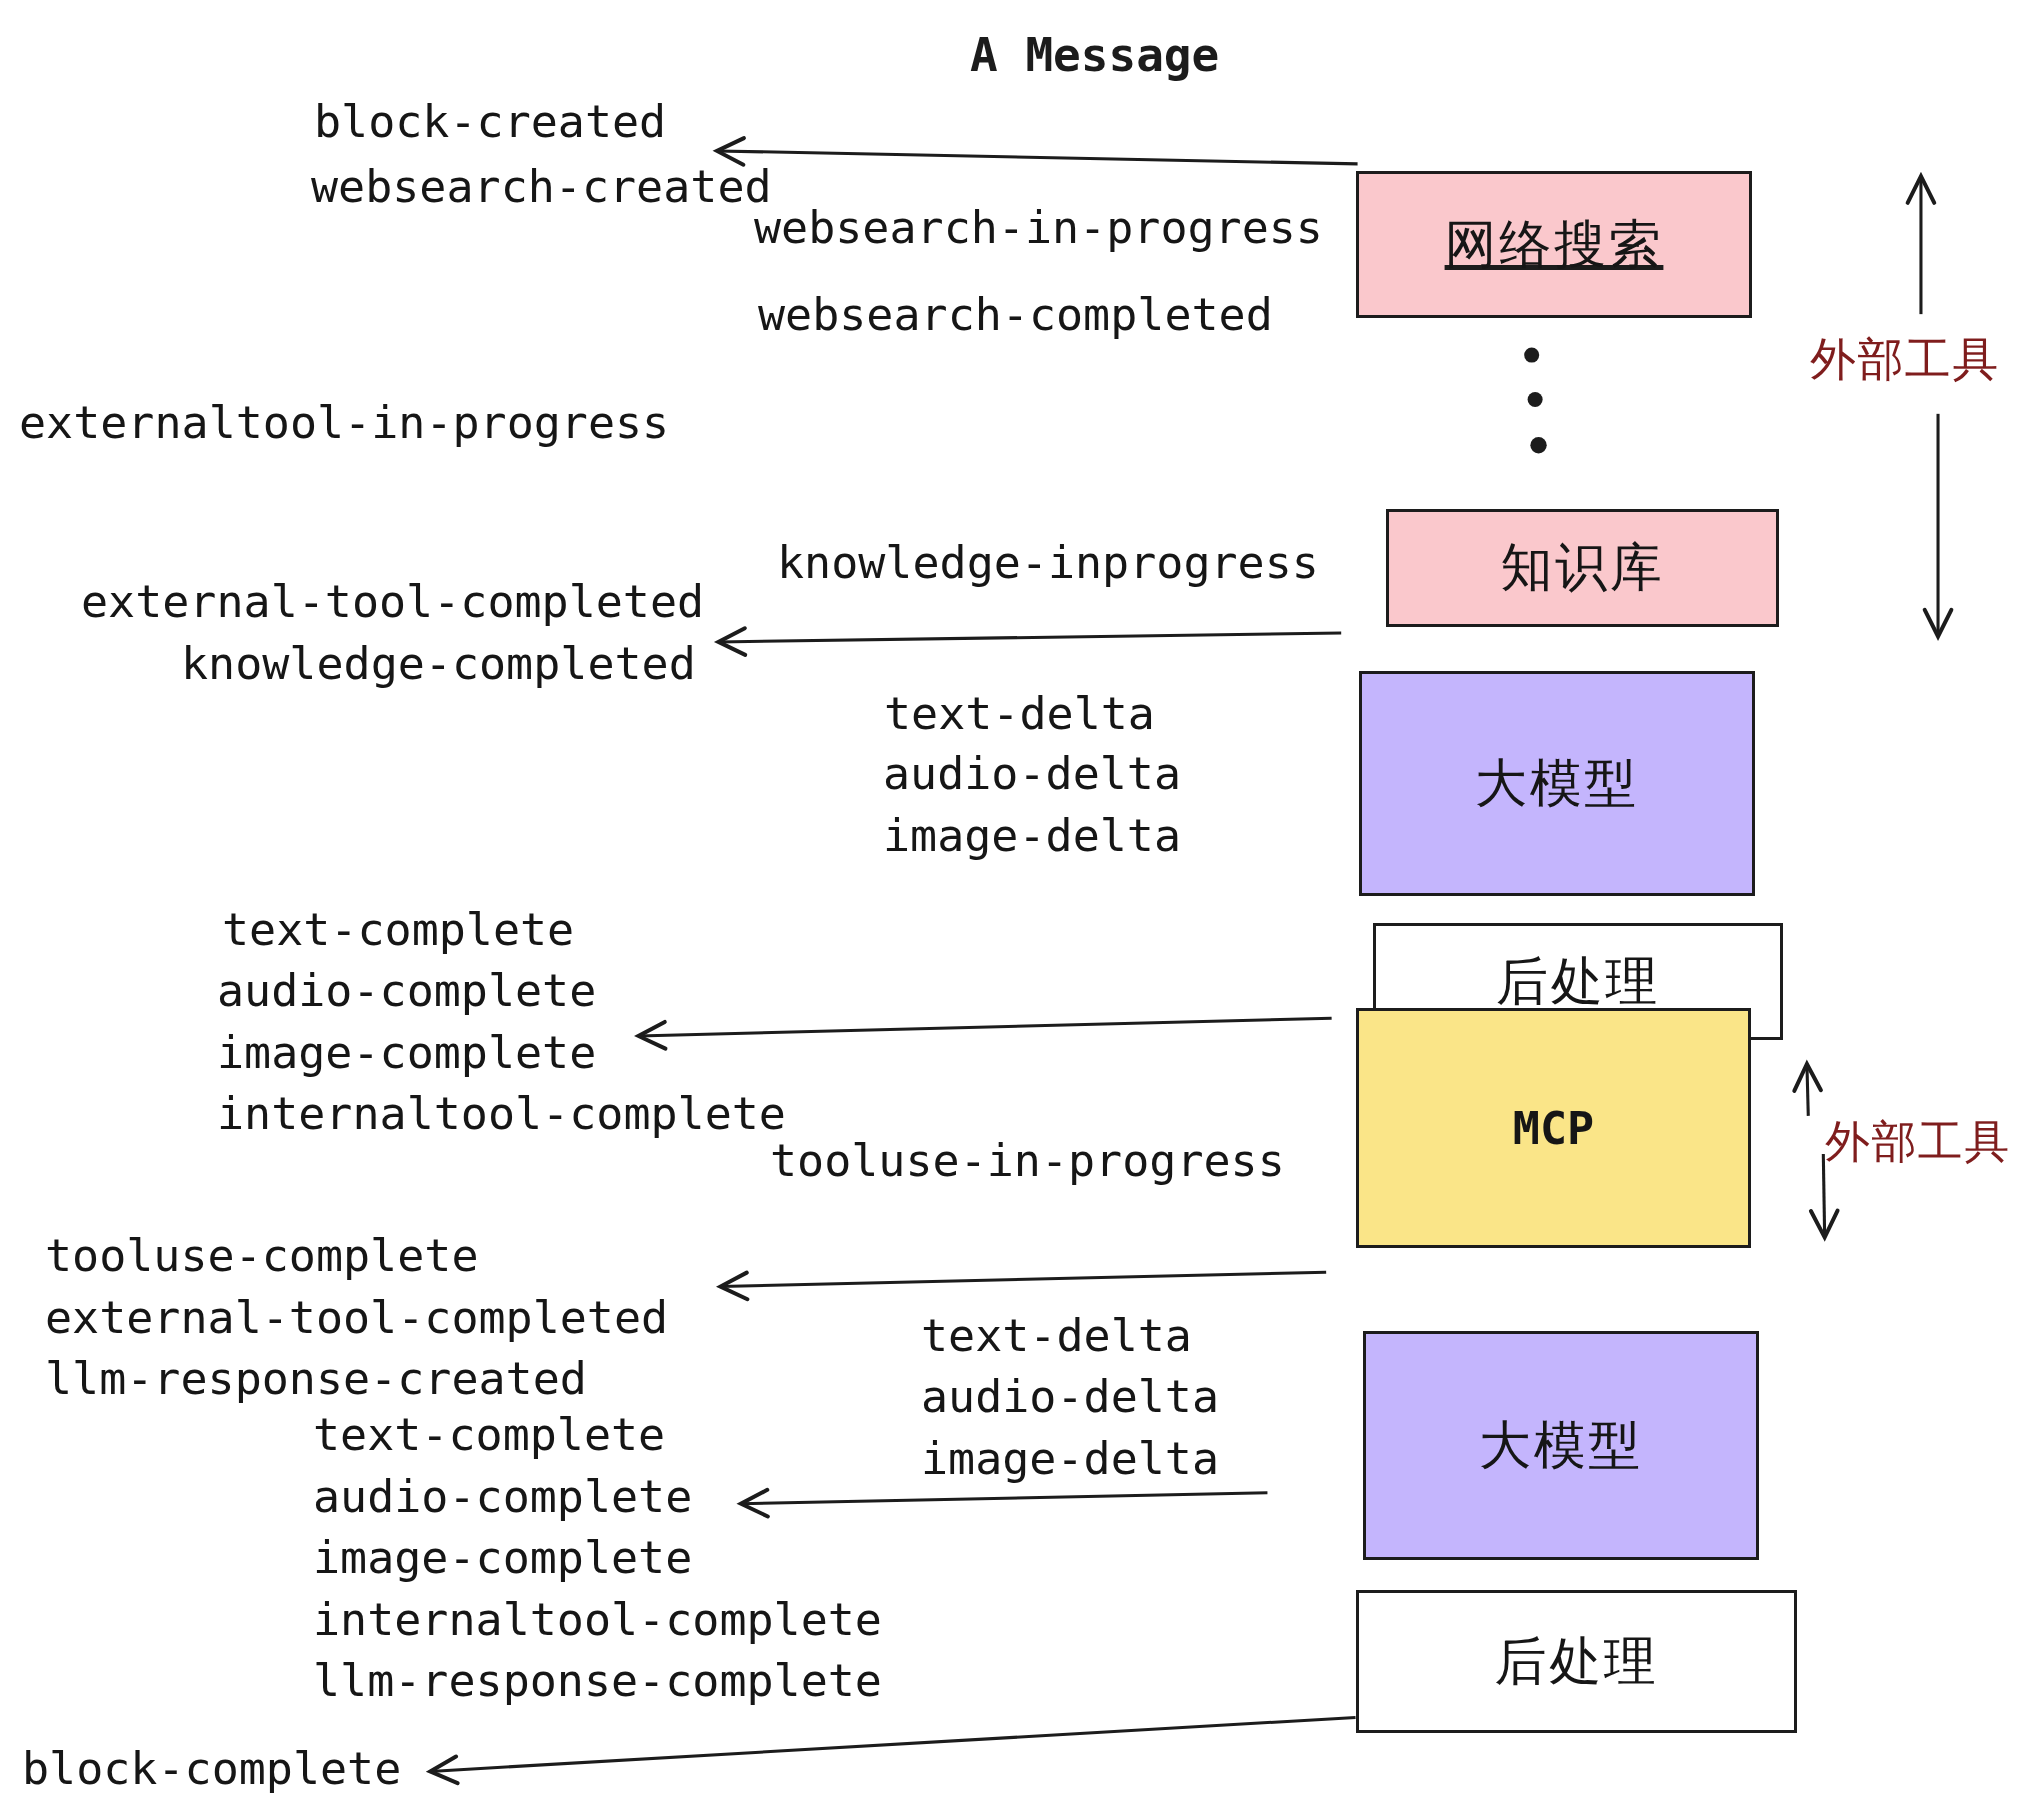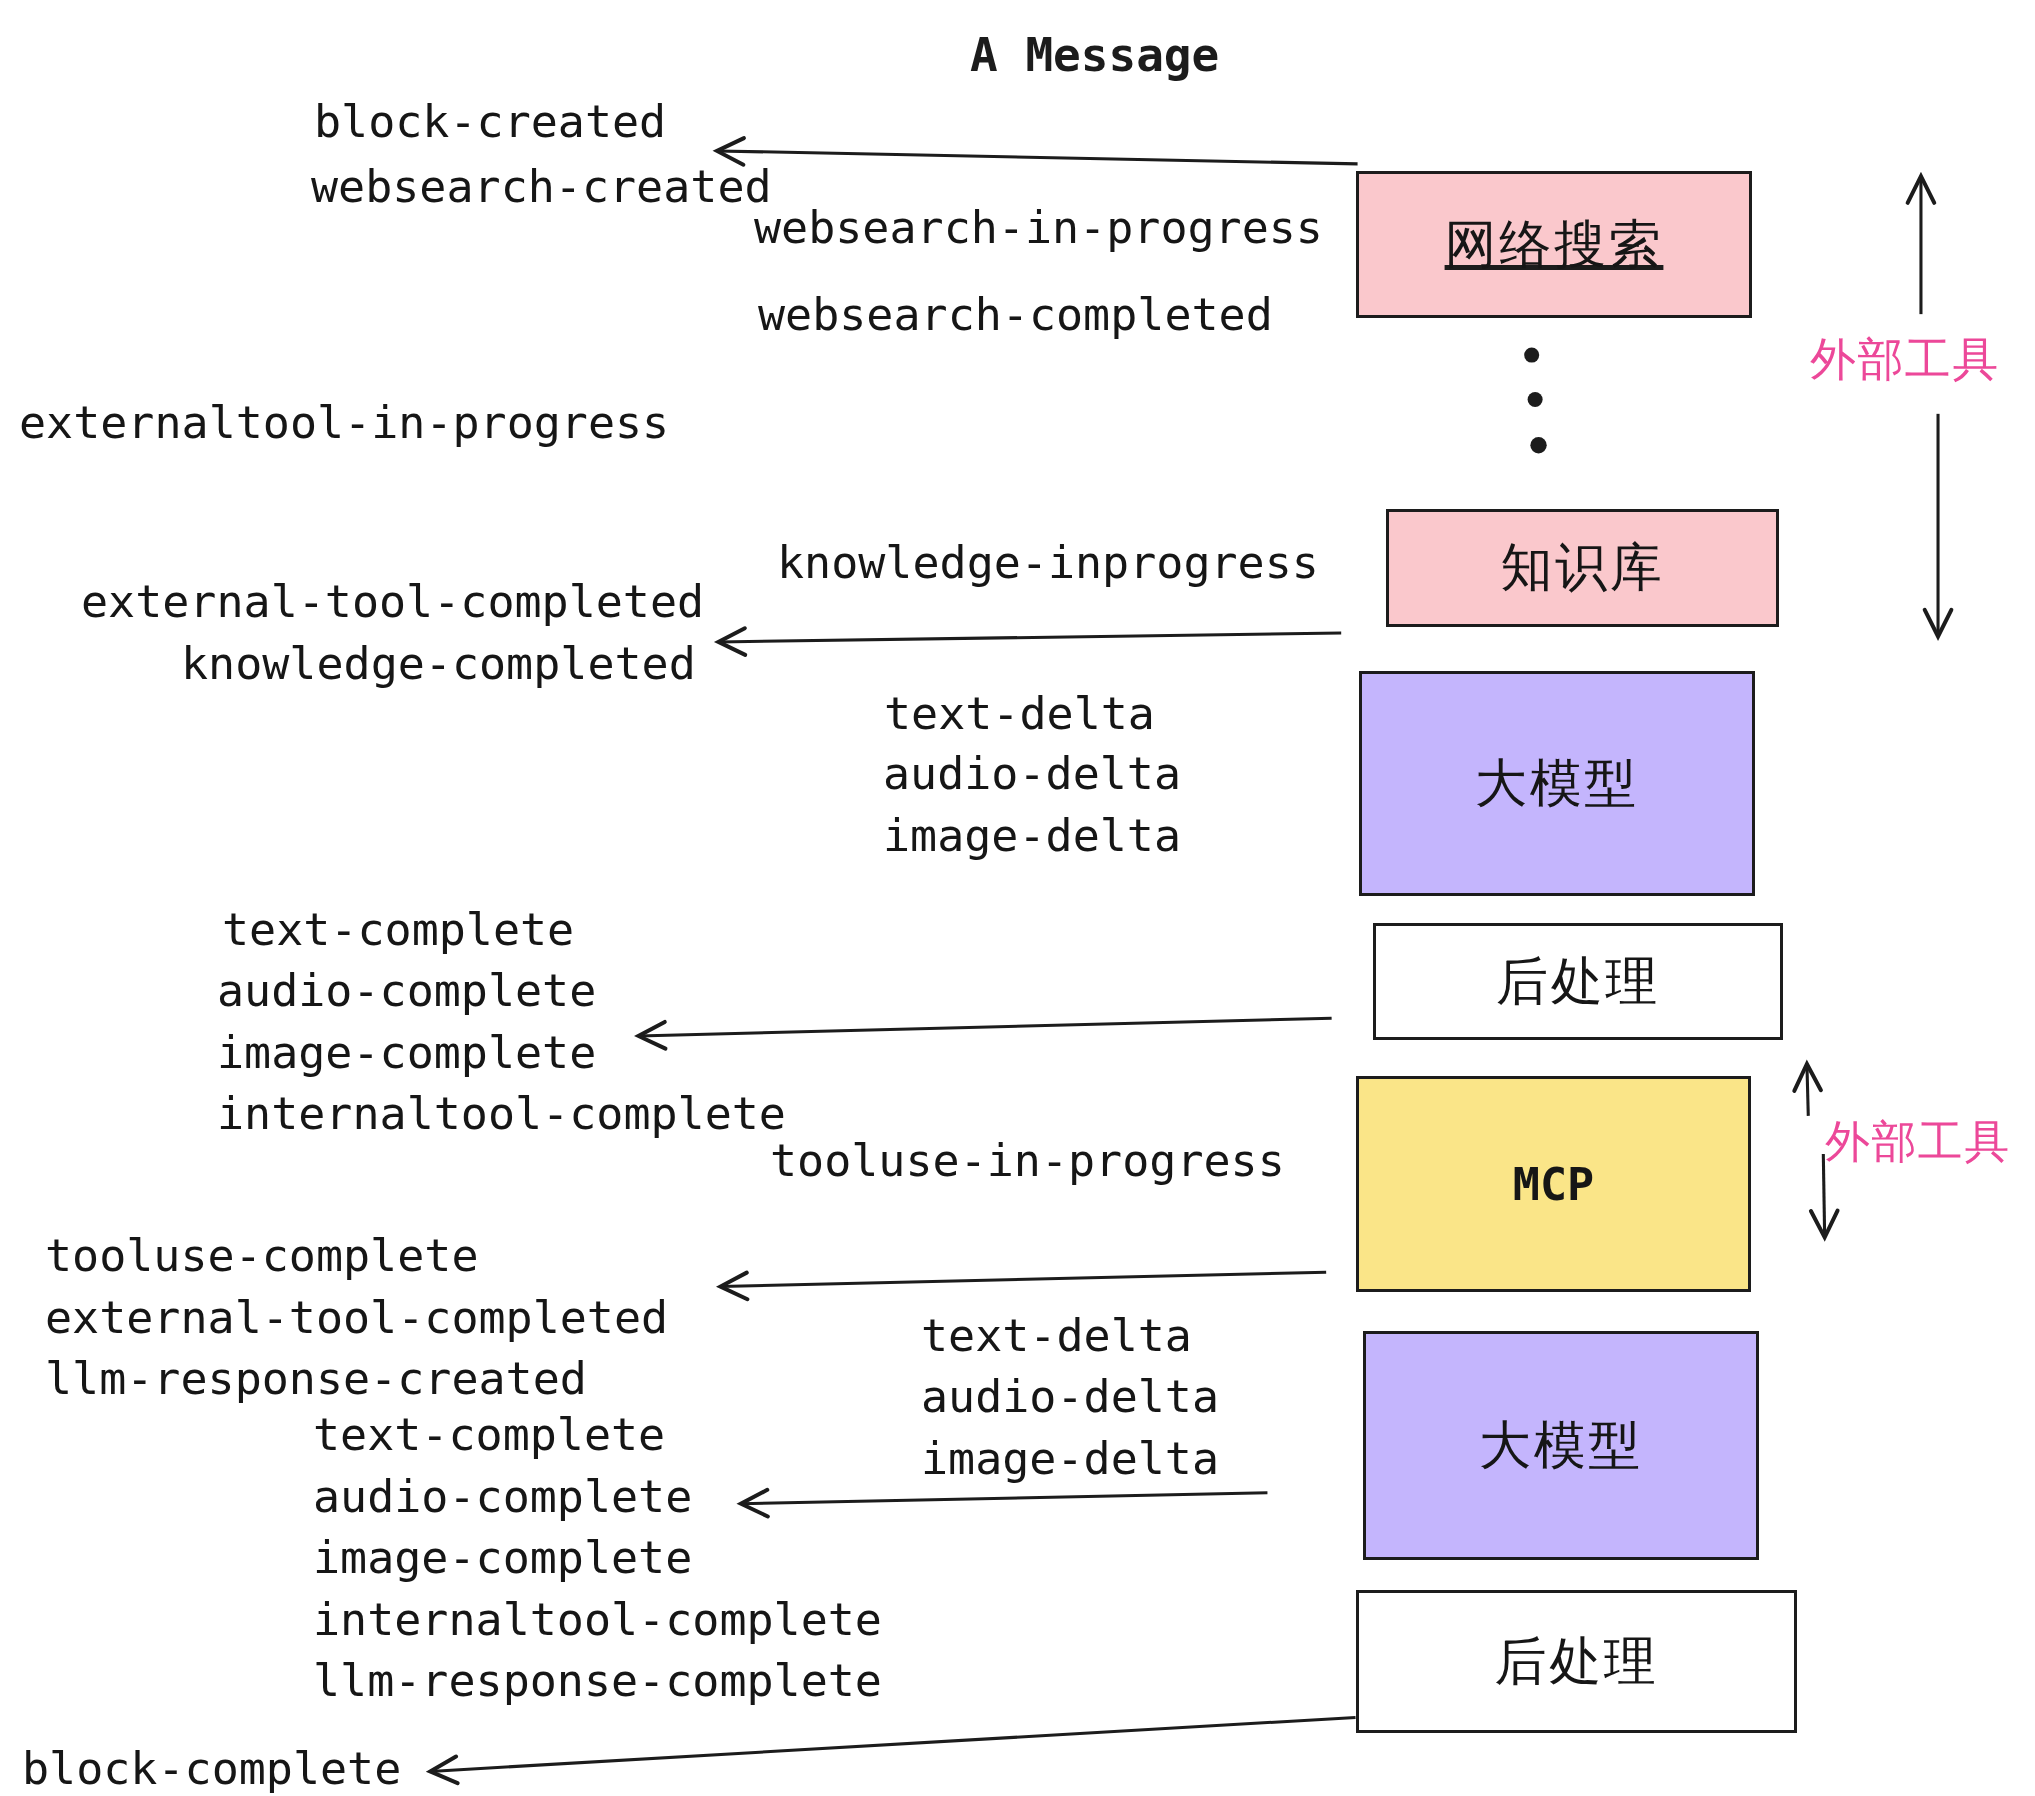--- a/index.html
+++ b/index.html
@@ -9,21 +9,21 @@
       font-family:"DejaVu Sans Mono", monospace;}
   .title{position:absolute;font-size:46px;font-weight:bold;white-space:nowrap;}
   .box{position:absolute;border:3.4px solid #1c1c1c;display:flex;align-items:center;justify-content:center;
        box-sizing:border-box;background:#fff;}
   .box .lbl{font-family:"DejaVu Sans", sans-serif;font-size:52px;color:#161616;letter-spacing:2.7px;}
   .box .lbl.mono{font-family:"DejaVu Sans Mono", monospace;font-size:45px;font-weight:bold;letter-spacing:0;}
   .pink{background:#FAC8CC;}
   .green{background:#c4b5fd;margin-top:32px;}
   .yellow{background:#FAE588;}
   .white{background:#FFFFFF;margin-top:23px;}
-  .sidelabel{position:absolute;font-family:"DejaVu Sans", sans-serif;font-size:46px;color:#ec4899;
+  .sidelabel{position:absolute;font-family:"DejaVu Sans", sans-serif;font-size:46px;color:#7f1d1d;
              white-space:nowrap;letter-spacing:1.4px;}
   svg.overlay{position:absolute;left:0;top:0;width:2035px;height:1796px;pointer-events:none;}
 </style>
 </head>
 <body>
 
 <div class="canvas">
 
   <div class="title" style="left:970px;top:28px;">A Message</div>
 
@@ -61,21 +61,21 @@
   </div>
   <div class="box pink" style="left:1359px;top:509px;width:393px;height:118px;margin-left:27px;">
     <span class="lbl">知识库</span>
   </div>
   <div class="box green" style="left:1359px;top:639px;width:396px;height:225px;">
     <span class="lbl">大模型</span>
   </div>
   <div class="box white" style="left:1373px;top:900px;width:410px;height:117px;">
     <span class="lbl">后处理</span>
   </div>
-  <div class="box yellow" style="left:1356px;top:1076px;width:395px;height:216px;">
+  <div class="box yellow" style="left:1356px;top:1008px;width:395px;height:240px;">
     <span class="lbl mono">MCP</span>
   </div>
   <div class="box green" style="left:1363px;top:1299px;width:396px;height:229px;">
     <span class="lbl">大模型</span>
   </div>
   <div class="box white" style="left:1356px;top:1567px;width:441px;height:143px;">
     <span class="lbl">后处理</span>
   </div>
 
   <div class="sidelabel" style="left:1810px;top:329px;">外部工具</div>

